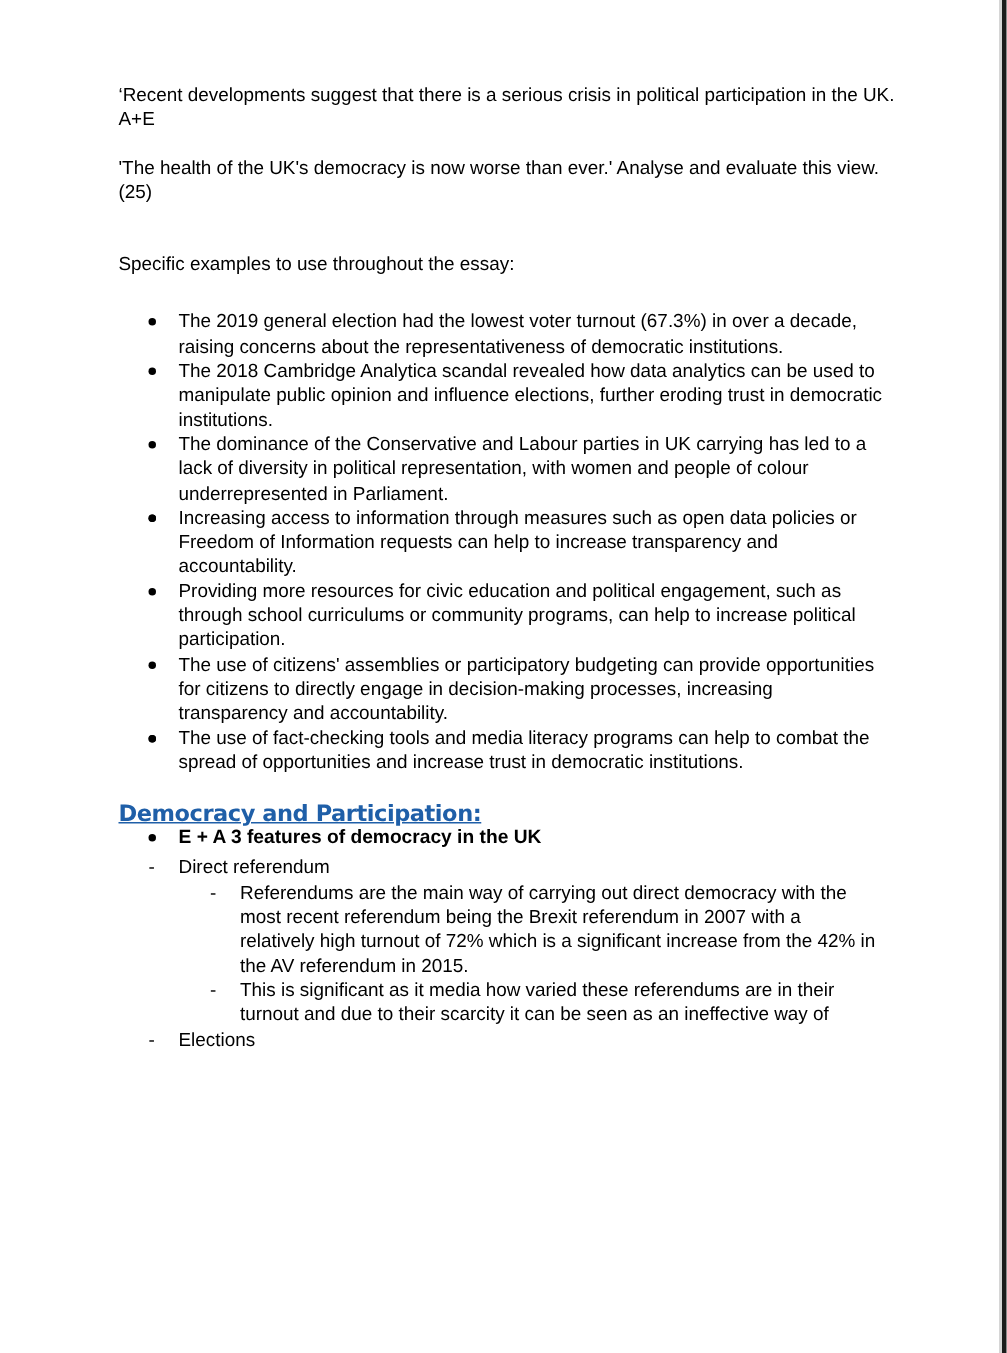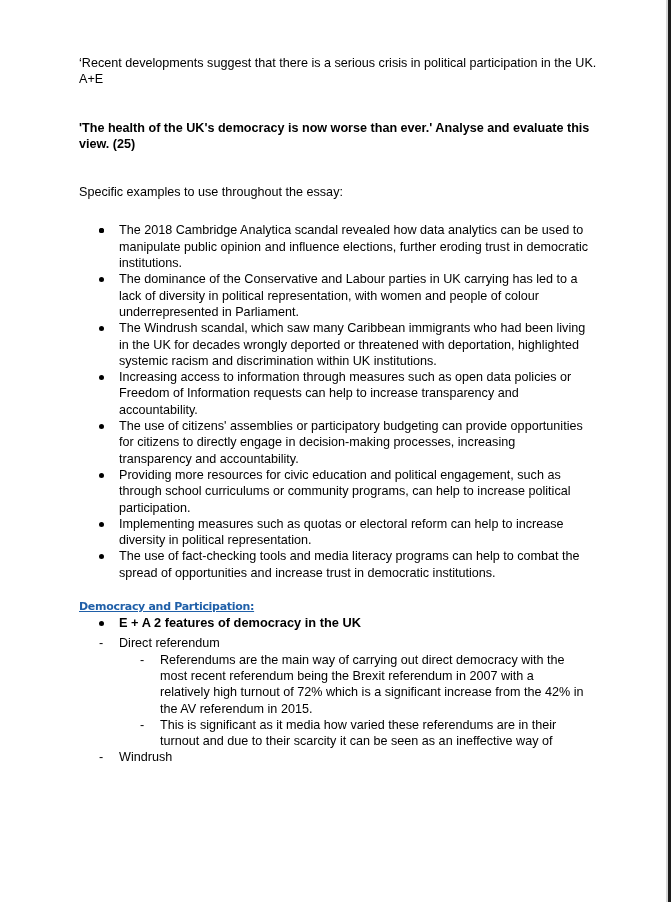--- a/index.html
+++ b/index.html
@@ -41,22 +41,22 @@
       height: 902px;
       background: #1c1c1c;
     }
     .content {
       position: absolute;
       left: 79px;
       top: 55px;
       width: 520px;
     }
     p { margin: 0; }
-    .intro { margin-bottom: 32px; }
-    .question { font-weight: bold; margin-bottom: 32px; }
+    .intro { margin-bottom: 16px; }
+    .question { font-weight: normal; margin-bottom: 32px; }
     .examples-label { margin-bottom: 22px; }
     ul.bullets {
       list-style: none;
       margin: 0;
       padding: 0;
     }
     ul.bullets li {
       position: relative;
       padding-left: 40px;
       width: 470px;
@@ -66,21 +66,21 @@
       left: 20px;
       top: 6px;
       width: 5px;
       height: 5px;
       border-radius: 50%;
       background: #000;
     }
     .section-heading {
       margin-top: 18px;
       font-family: "DejaVu Sans", sans-serif;
-      font-size: 11px;
+      font-size: 15px;
       font-weight: bold;
       color: #1f5fa8;
       text-decoration: underline;
       letter-spacing: -0.3px;
       line-height: 16px;
     }
     .sub-bullets { margin-top: 8px; }
     .sub-bullets li { font-weight: bold; font-size: 12.8px; }
     .dash-list {
       list-style: none;
@@ -110,35 +110,35 @@
 </head>
 <body>
 
 <div class="page">
   <div class="content">
     <p class="intro">‘Recent developments suggest that there is a serious crisis in political participation in the UK. A+E</p>
     <p class="question">'The health of the UK's democracy is now worse than ever.' Analyse and evaluate this view. (25)</p>
     <p class="examples-label">Specific examples to use throughout the essay:</p>
 
     <ul class="bullets">
-      <li><span class="dot"></span></li>
+      <li><span class="dot"></span><span>The 2019 general election had the lowest voter turnout (67.3%) in over a decade, raising concerns about the representativeness of democratic institutions.</span></li>
       <li><span class="dot"></span><span>The 2018 Cambridge Analytica scandal revealed how data analytics can be used to manipulate public opinion and influence elections, further eroding trust in democratic institutions.</span></li>
       <li><span class="dot"></span><span>The dominance of the Conservative and Labour parties in UK carrying has led to a lack of diversity in political representation, with women and people of colour underrepresented in Parliament.</span></li>
-      <li><span class="dot"></span><span>The Windrush scandal, which saw many Caribbean immigrants who had been living in the UK for decades wrongly deported or threatened with deportation, highlighted systemic racism and discrimination within UK institutions.</span></li>
+      <li><span class="dot"></span></li>
       <li><span class="dot"></span><span>Increasing access to information through measures such as open data policies or Freedom of Information requests can help to increase transparency and accountability.</span></li>
+      <li><span class="dot"></span><span>Providing more resources for civic education and political engagement, such as through school curriculums or community programs, can help to increase political participation.</span></li>
       <li><span class="dot"></span><span>The use of citizens' assemblies or participatory budgeting can provide opportunities for citizens to directly engage in decision-making processes, increasing transparency and accountability.</span></li>
-      <li><span class="dot"></span><span>Providing more resources for civic education and political engagement, such as through school curriculums or community programs, can help to increase political participation.</span></li>
-      <li><span class="dot"></span><span>Implementing measures such as quotas or electoral reform can help to increase diversity in political representation.</span></li>
+      <li><span class="dot"></span></li>
       <li><span class="dot"></span><span>The use of fact-checking tools and media literacy programs can help to combat the spread of opportunities and increase trust in democratic institutions.</span></li>
     </ul>
 
     <p class="section-heading">Democracy and Participation:</p>
 
     <ul class="bullets sub-bullets">
-      <li><span class="dot"></span><span>E + A 2 features of democracy in the UK</span></li>
+      <li><span class="dot"></span><span>E + A 3 features of democracy in the UK</span></li>
     </ul>
 
     <ul class="dash-list">
       <li>
         <span class="dash">-</span>
         <span>Direct referendum</span>
       </li>
     </ul>
     <ul class="dash-list level2">
       <li>
@@ -146,19 +146,19 @@
         <span>Referendums are the main way of carrying out direct democracy with the most recent referendum being the Brexit referendum in 2007 with a relatively high turnout of 72% which is a significant increase from the 42% in the AV referendum in 2015.</span>
       </li>
       <li>
         <span class="dash">-</span>
         <span>This is significant as it media how varied these referendums are in their turnout and due to their scarcity it can be seen as an ineffective way of</span>
       </li>
     </ul>
     <ul class="dash-list" style="margin-top:0">
       <li>
         <span class="dash">-</span>
-        <span>Windrush</span>
+        <span>Elections</span>
       </li>
     </ul>
   </div>
 </div>
 <div class="edge-light"></div>
 <div class="edge-dark"></div>
 
 </body></html>

